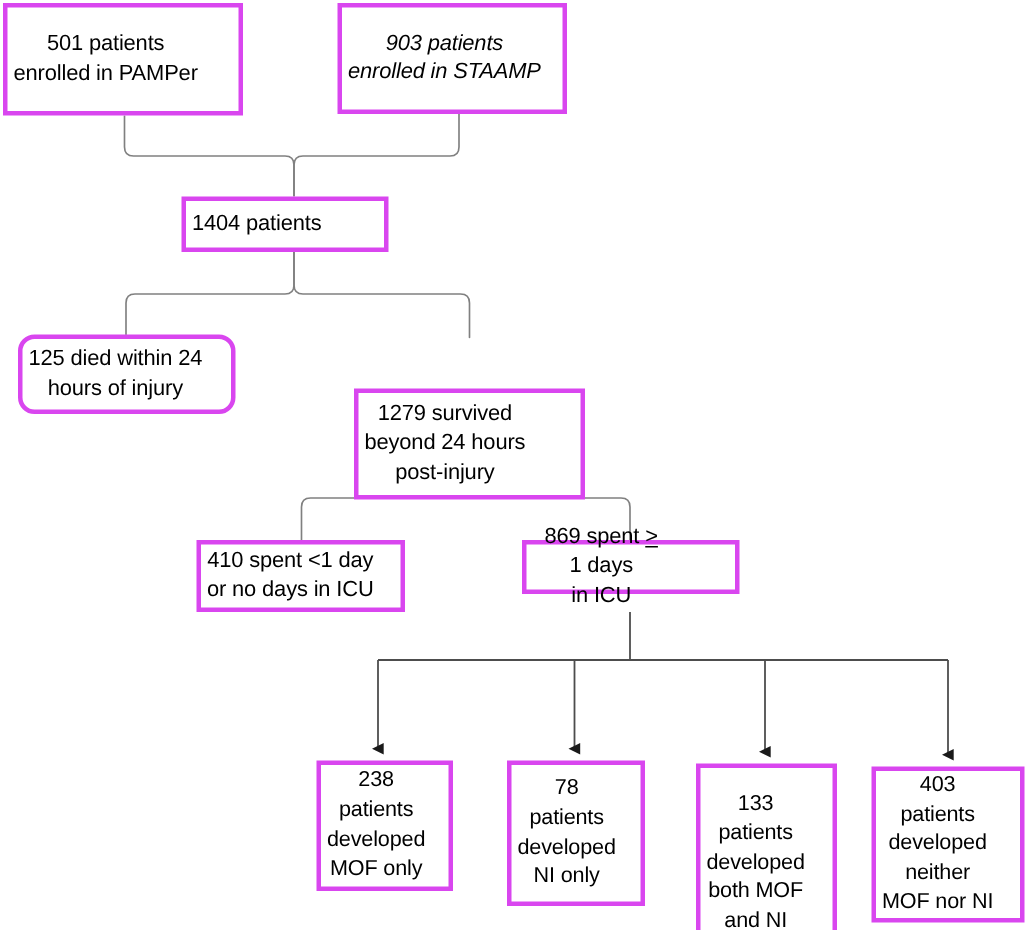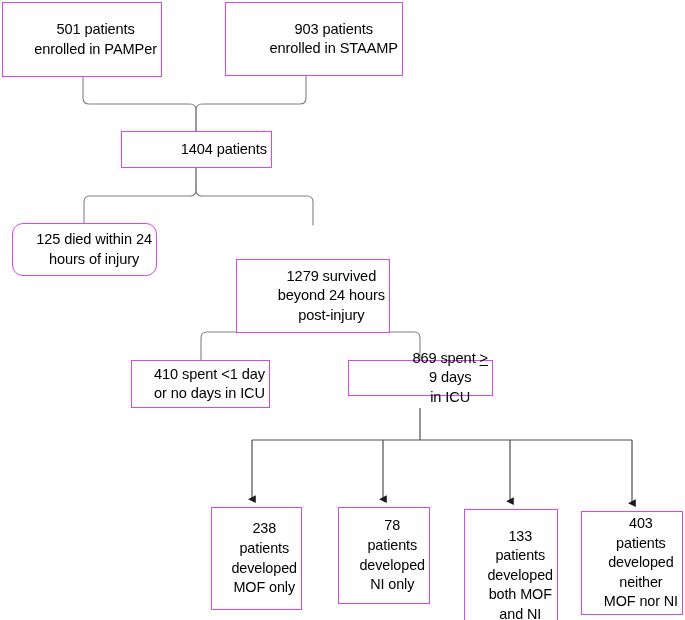--- a/index.html
+++ b/index.html
@@ -22,25 +22,25 @@
     position: absolute;
     left: 0;
     top: 0;
     width: 685px;
     height: 620px;
     pointer-events: none;
   }
   .node {
     position: absolute;
     box-sizing: border-box;
-    border: 1px solid #d946ef;
+    border: 3px solid #d946ef;
     background: #ffffff;
     display: flex;
     align-items: center;
-    justify-content: flex-end;
+    justify-content: flex-start;
     text-align: center;
     color: #000000;
     font-size: 14.6px;
     line-height: 1.33;
     letter-spacing: -0.1px;
     font-weight: 400;
     padding: 2px 4px;
     z-index: 2;
   }
   .node .txt {
@@ -93,51 +93,51 @@
       <path d="M510,440 L510,501"></path>
       <path d="M632,440 L632,503"></path>
     </g>
   </svg>
 
   <div class="node" style="left:2px; top:2px; width:160px; height:75px;">
     <span class="txt">501 patients
 enrolled in PAMPer</span>
   </div>
 
-  <div class="node" style="left:225px; top:2px; width:178px; height:74px;">
+  <div class="node" style="left:225px; top:2px; width:153px; height:74px;font-style:italic;">
     <span class="txt">903 patients
 enrolled in STAAMP</span>
   </div>
 
-  <div class="node" style="left:121px; top:131px; width:151px; height:37px;">
+  <div class="node" style="left:121px; top:131px; width:138px; height:37px;">
     <span class="txt">1404 patients</span>
   </div>
 
   <div class="node" style="left:12px; top:223px; width:145px; height:53px;border-radius:11px;">
     <span class="txt">125 died within 24
 hours of injury</span>
   </div>
 
   <div class="node" style="left:236px; top:225px; width:154px; height:74px;margin-top:34px;">
     <span class="txt">1279 survived
 beyond 24 hours
 post-injury</span>
   </div>
 
   <div class="node" style="left:131px; top:360px; width:139px; height:48px;">
     <span class="txt">410 spent &lt;1 day
 or no days in ICU</span>
   </div>
 
   <div class="node" style="left:348px; top:360px; width:145px; height:36px;padding-left:12px;">
-    <span class="txt"><span>869 spent </span><span class="ge">&gt;</span><span class="txt"> 9 days
+    <span class="txt"><span>869 spent </span><span class="ge">&gt;</span><span class="txt"> 1 days
 in ICU</span></span>
   </div>
 
-  <div class="node narrow tall" style="left:211px; top:507px; width:91px; height:103px;">
+  <div class="node narrow tall" style="left:211px; top:507px; width:91px; height:87px;">
     <span class="txt">238
 patients
 developed
 MOF only</span>
   </div>
 
   <div class="node narrow tall" style="left:338px; top:507px; width:92px; height:97px;">
     <span class="txt">78
 patients
 developed

